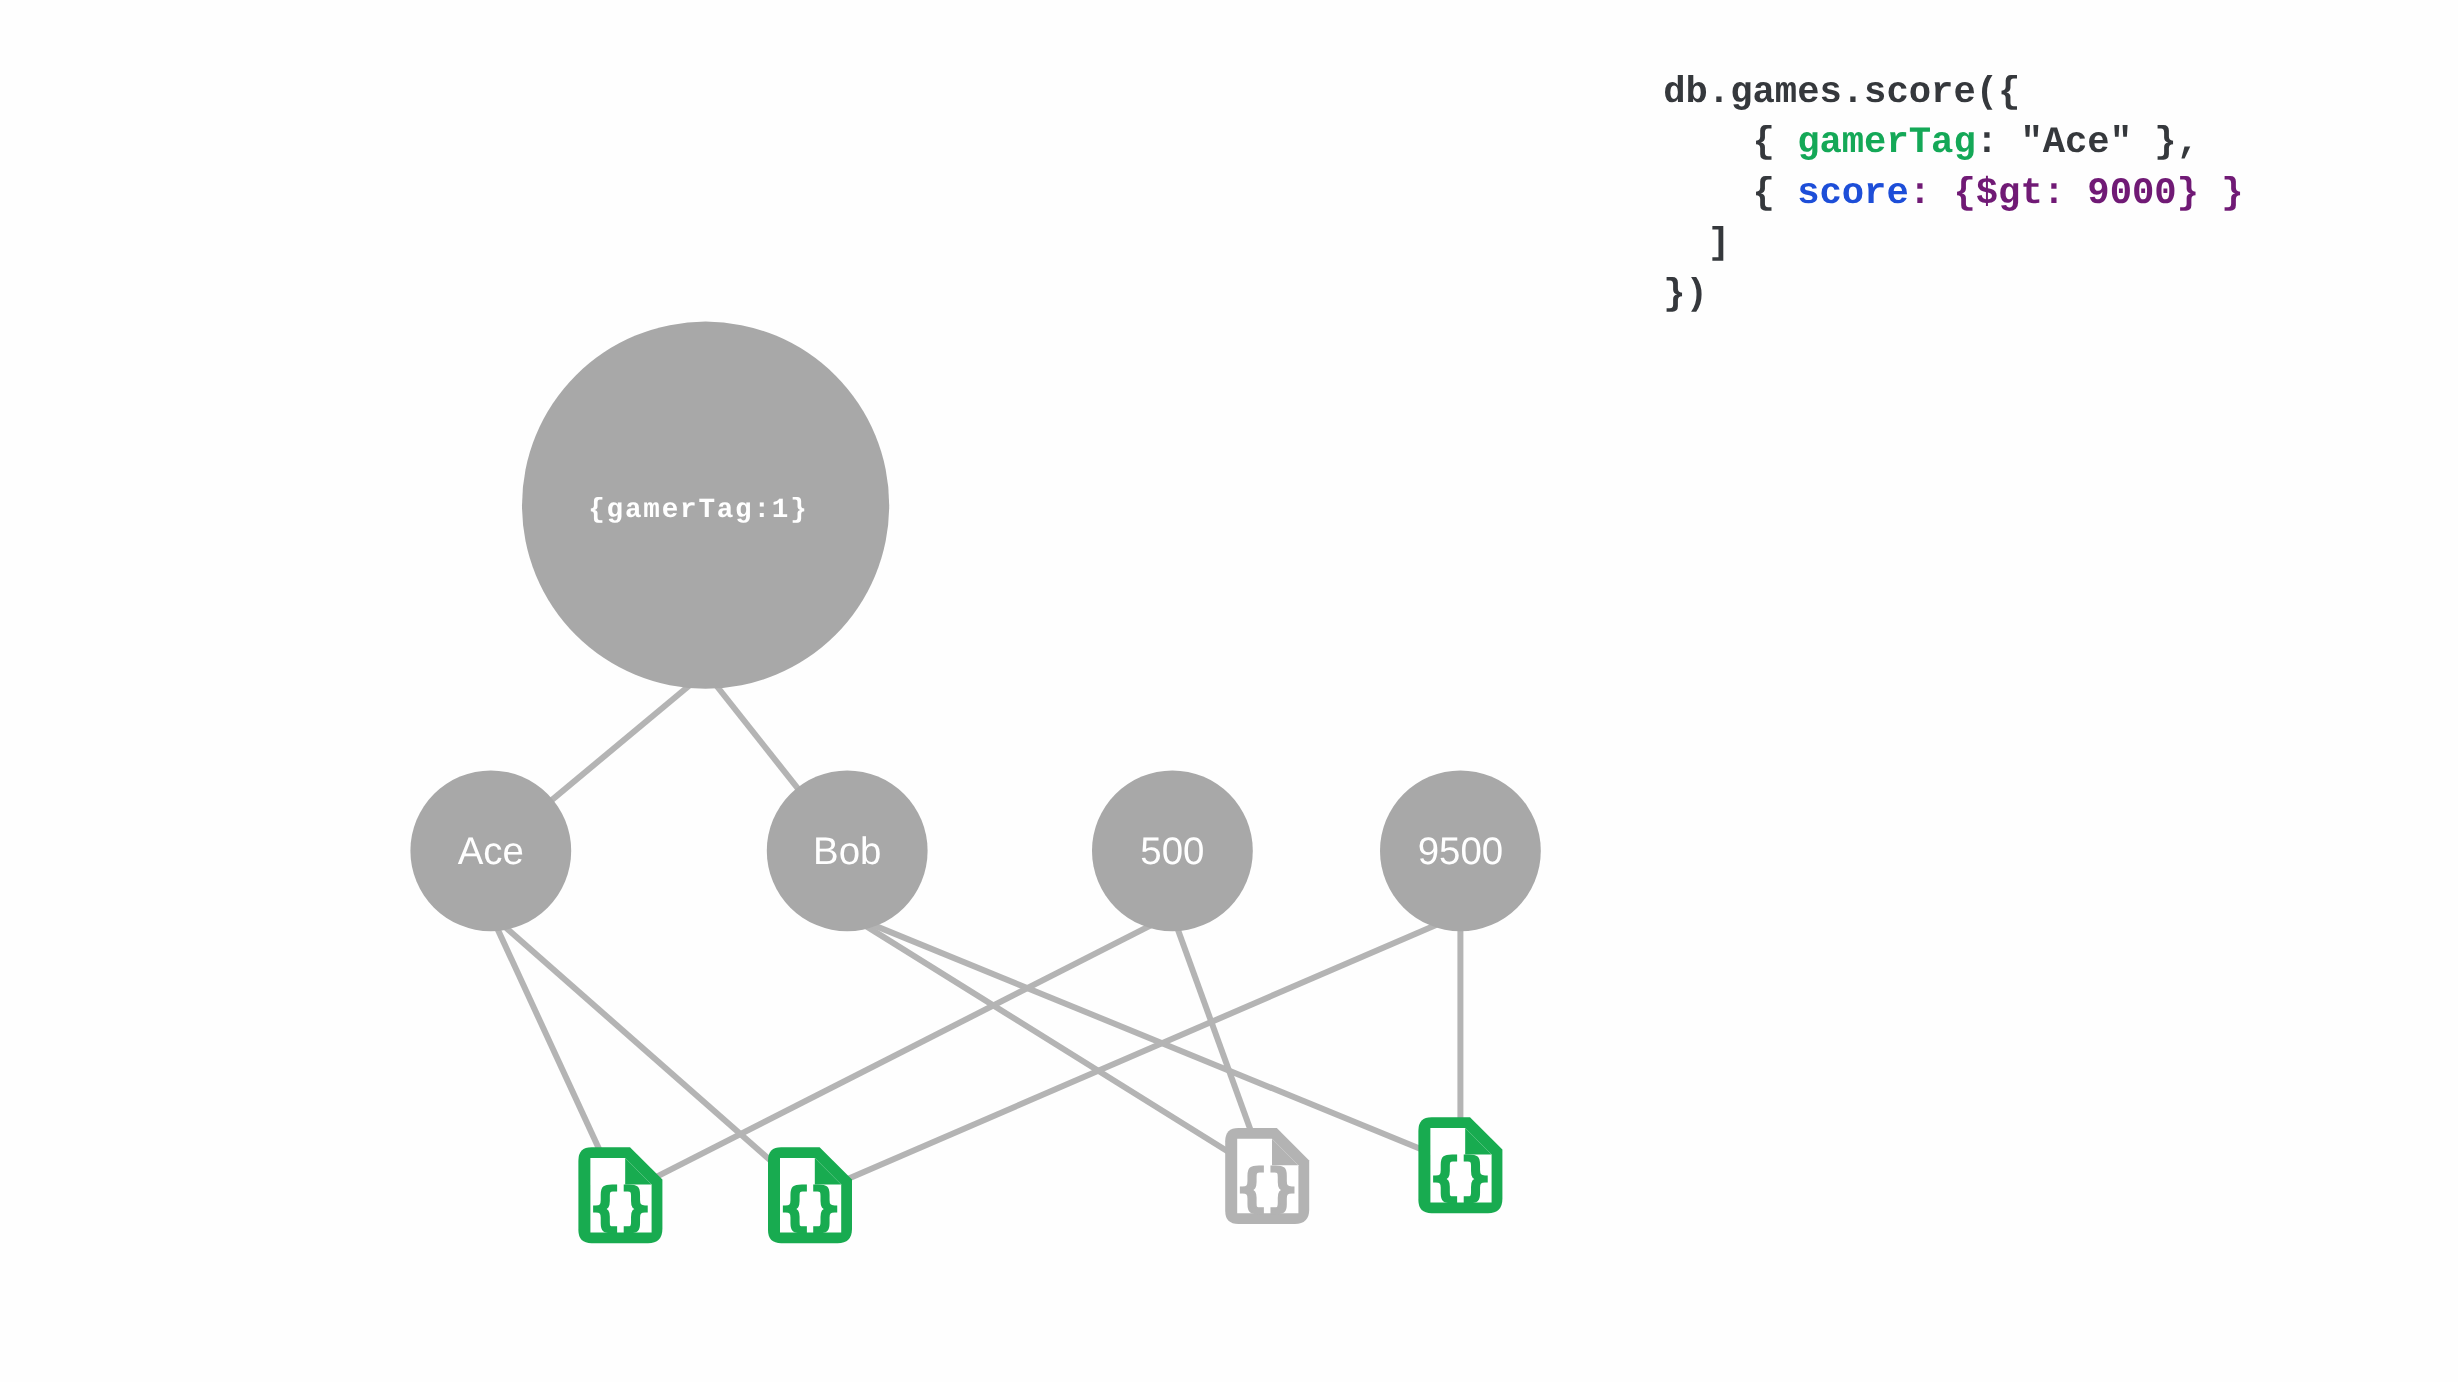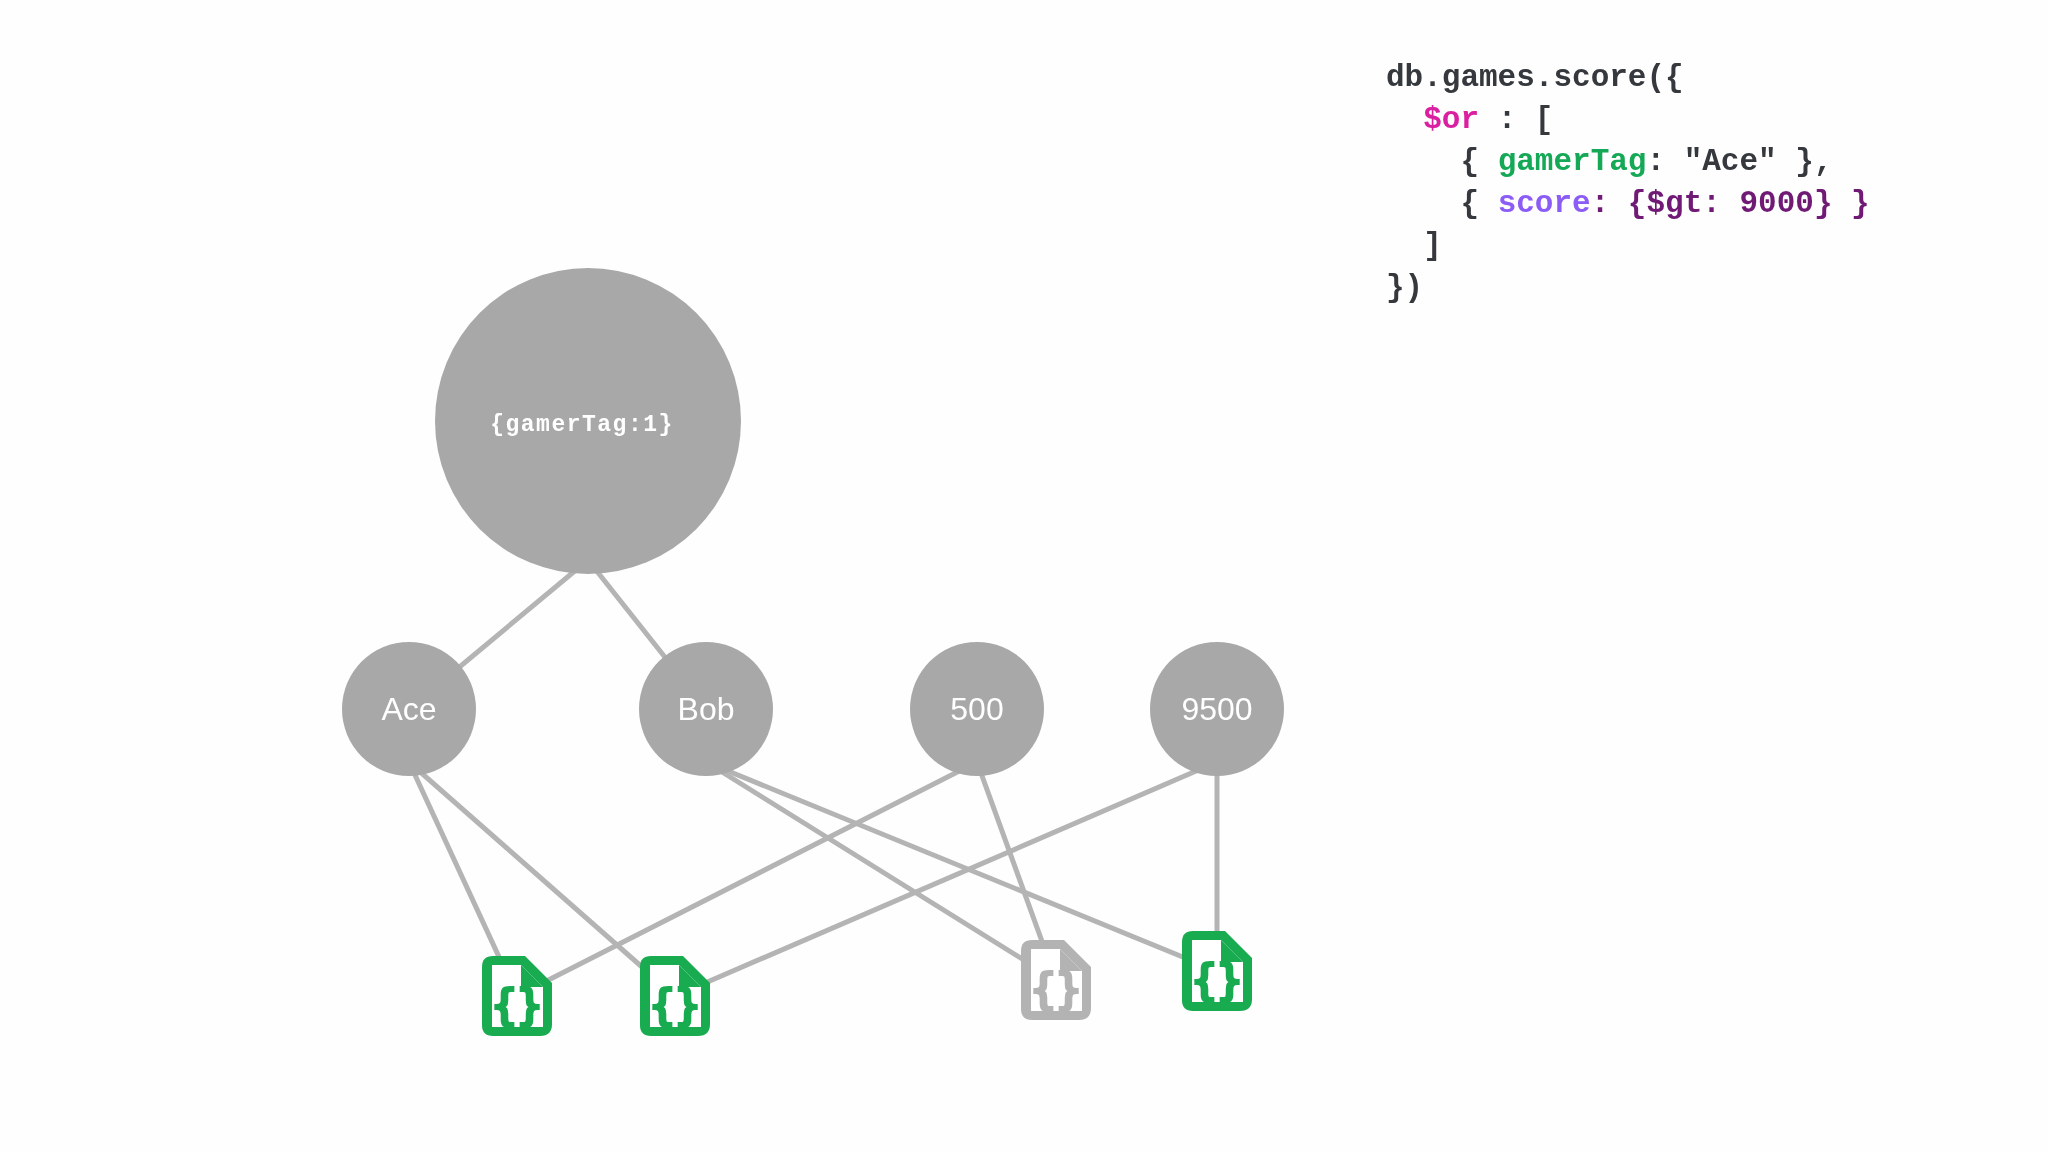--- a/index.html
+++ b/index.html
@@ -54,23 +54,22 @@
   }
 </style>
 </head>
 <body style="background: rgb(254, 254, 254);">
 
 <div class="slide">
 
 
   <div class="code">
       <div class="code-line"><span style="color: rgb(53, 56, 60);">db.games.score({</span></div>
-      <div class="code-line"><span style="color: rgb(53, 56, 60);">  </span><span style="color: rgb(218, 31, 160);">$or</span><span style="color: rgb(53, 56, 60);"> : [</span></div>
       <div class="code-line"><span style="color: rgb(53, 56, 60);">    { </span><span style="color: rgb(20, 168, 87);">gamerTag</span><span style="color: rgb(53, 56, 60);">: "Ace" },</span></div>
-      <div class="code-line"><span style="color: rgb(53, 56, 60);">    { </span><span style="color: #8b5cf6;">score</span><span style="color: #701a75;">: {$gt: 9000} }</span></div>
+      <div class="code-line"><span style="color: rgb(53, 56, 60);">    { </span><span style="color: #1d4ed8;">score</span><span style="color: #701a75;">: {$gt: 9000} }</span></div>
       <div class="code-line"><span style="color: rgb(53, 56, 60);">  ]</span></div>
       <div class="code-line"><span style="color: rgb(53, 56, 60);">})</span></div>
     </div>
 
   <svg class="diagram" width="2048" height="1152" viewBox="0 0 2048 1152">
       <line x1="588" y1="560" x2="409" y2="709" stroke="#b4b4b4" stroke-width="5"></line>
       <line x1="588" y1="560" x2="706" y2="709" stroke="#b4b4b4" stroke-width="5"></line>
       <line x1="409" y1="762" x2="517" y2="996" stroke="#b4b4b4" stroke-width="5"></line>
       <line x1="409" y1="762" x2="675" y2="996" stroke="#b4b4b4" stroke-width="5"></line>
       <line x1="706" y1="762" x2="1056" y2="980" stroke="#b4b4b4" stroke-width="5"></line>

